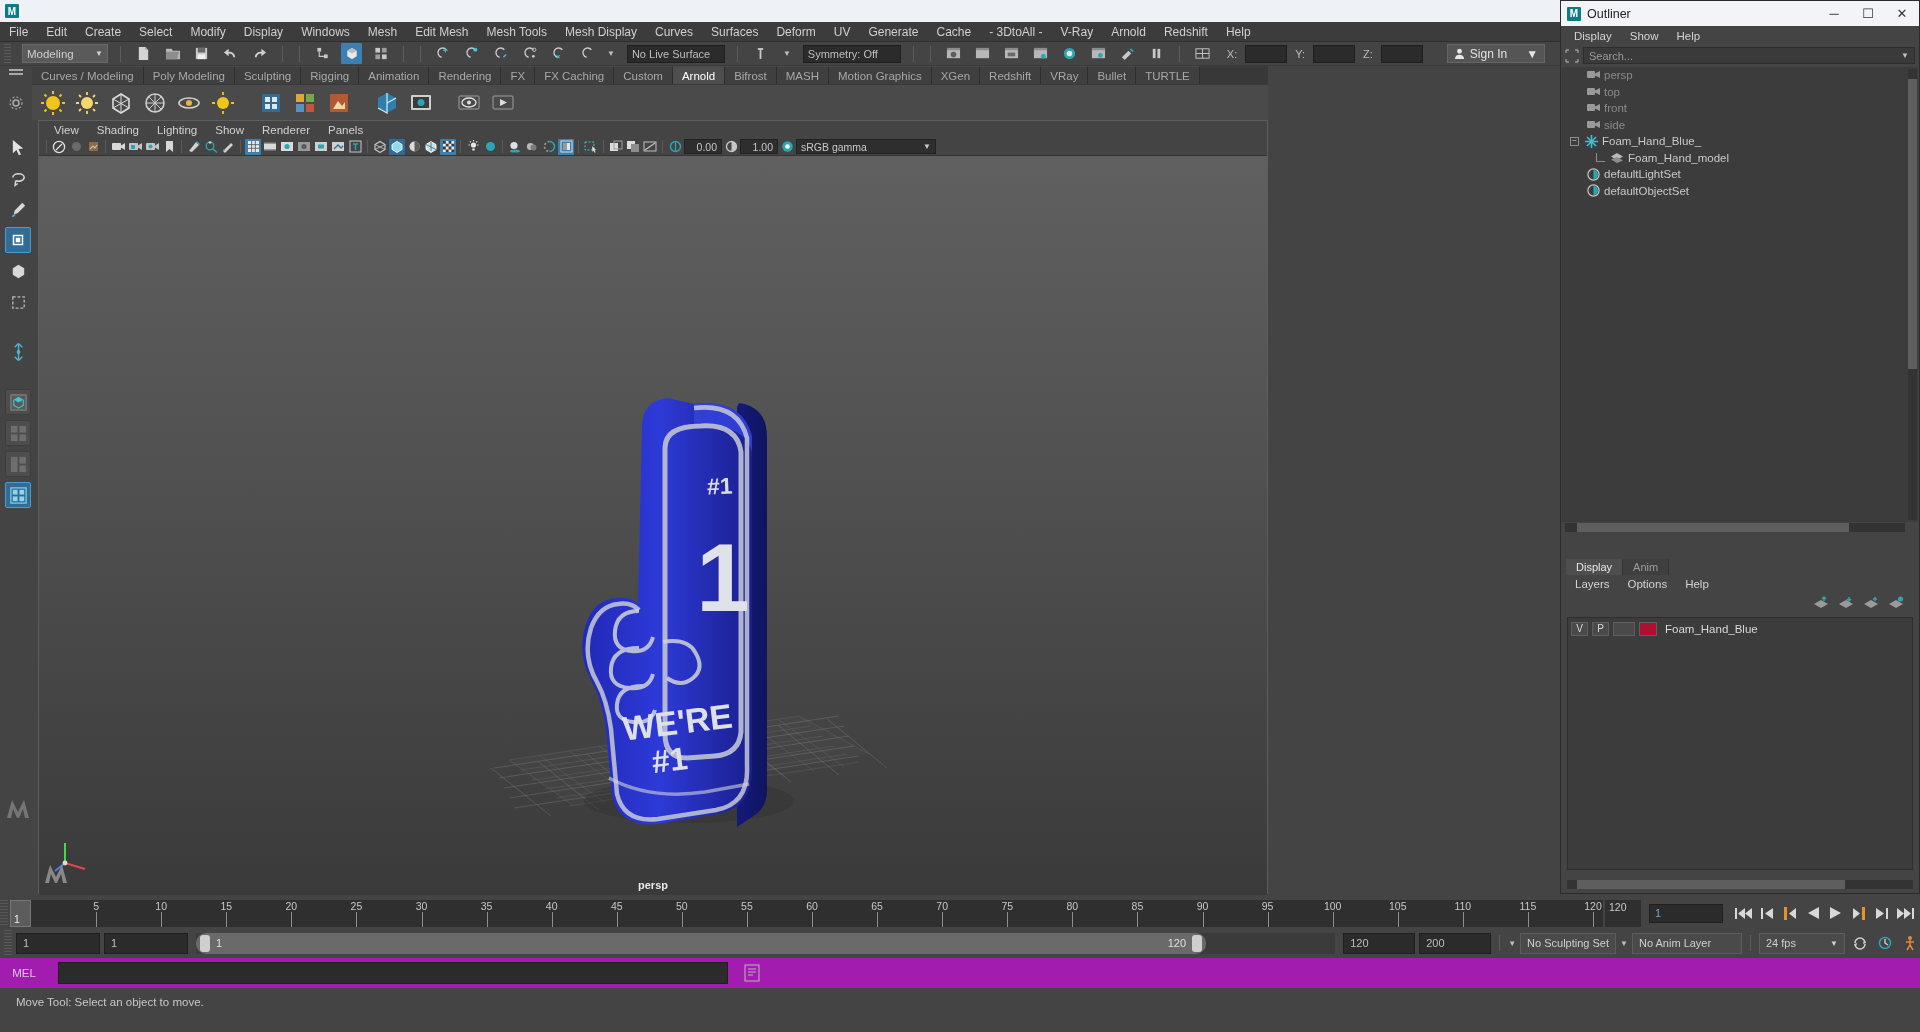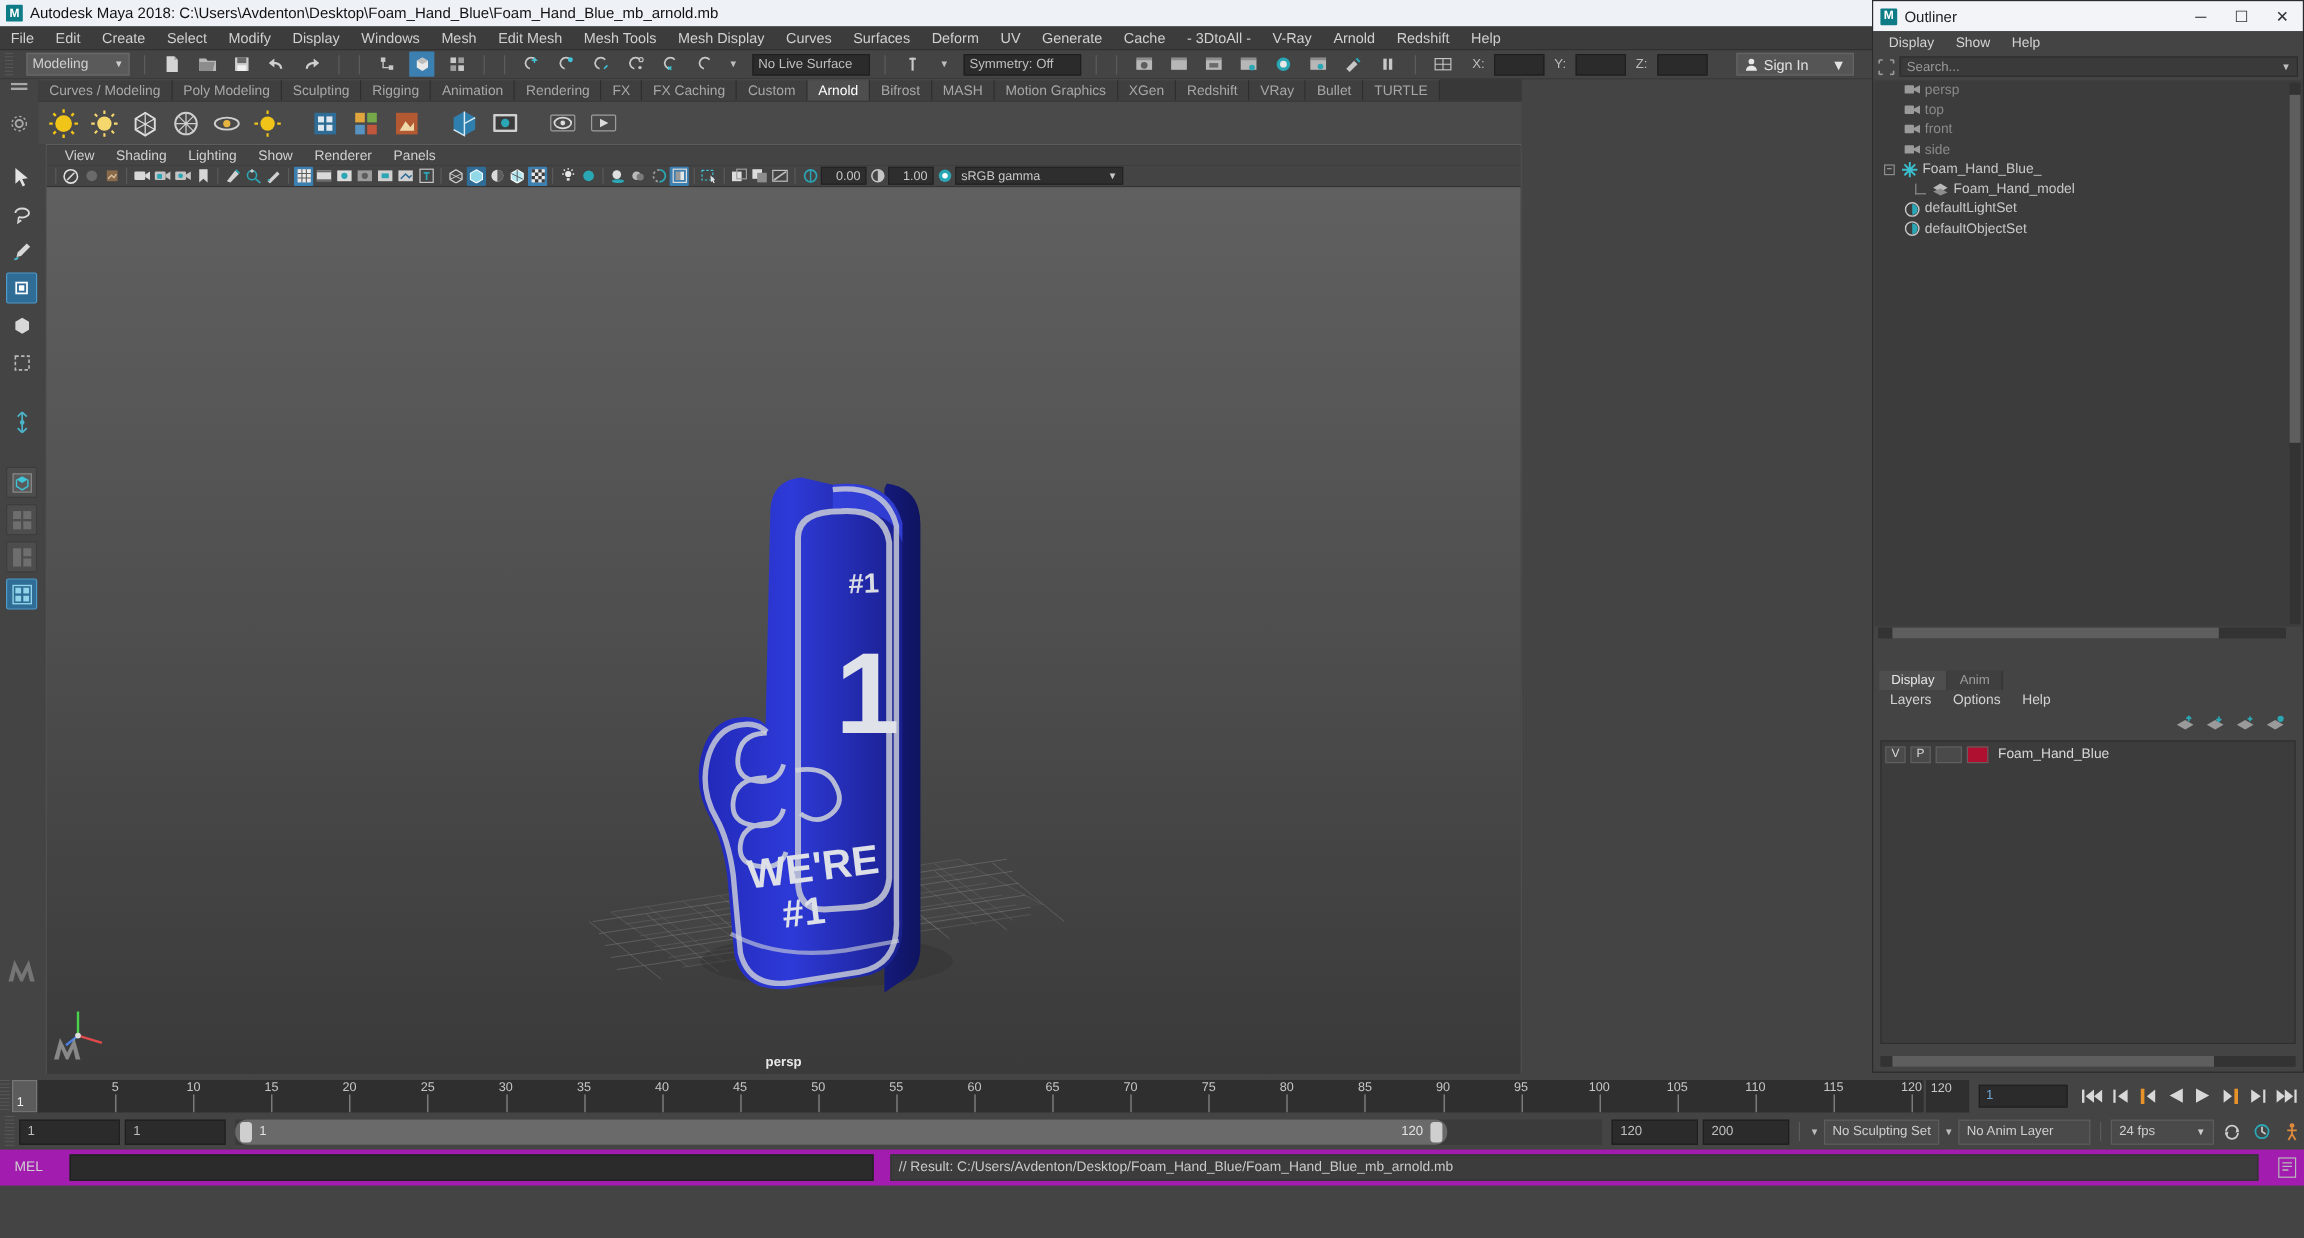--- a/index.html
+++ b/index.html
@@ -288,21 +288,20 @@
   }
   svg { display: block; }
 </style>
 </head>
 <body>
 
 <div id="app">
 
   <div class="titlebar">
     <div class="maya-logo">M</div>
-    <span>Autodesk Maya 2018: C:\Users\Avdenton\Desktop\Foam_Hand_Blue\Foam_Hand_Blue_mb_arnold.mb</span>
   </div>
 
   <div class="menubar" id="menubar">
       <div class="mi">File</div>
       <div class="mi">Edit</div>
       <div class="mi">Create</div>
       <div class="mi">Select</div>
       <div class="mi">Modify</div>
       <div class="mi">Display</div>
       <div class="mi">Windows</div>
@@ -1474,23 +1473,25 @@
       <svg width="16" height="16" viewBox="0 0 16 16">
           <circle cx="8" cy="3" r="2" fill="#e08a3c"></circle>
           <path d="M8 5v5M8 10l-3 5M8 10l3 5M4 7l8 0" stroke="#e08a3c" stroke-width="1.5" fill="none"></path>
         </svg>
     </div>
   </div>
 
   <div class="cmdline">
     <div class="cmd-label">MEL</div>
     <div class="cm-input cmd-input"></div>
-    <div class="cmd-result">// Result: C:/Users/Avdenton/Desktop/Foam_Hand_Blue/Foam_Hand_Blue_mb_arnold.mb</div>
     <div class="cmd-icon">
       <svg width="16" height="18" viewBox="0 0 16 18">
           <rect x="1" y="1" width="14" height="16" fill="none" stroke="#b9b9b9"></rect>
           <path d="M4 5h8M4 8h8M4 11h5" stroke="#b9b9b9" stroke-width="1.1"></path>
         </svg>
     </div>
   </div>
 
+  <div class="helpline">
+    <span>Move Tool: Select an object to move.</span>
+  </div>
 
 </div>
 
 </body></html>

